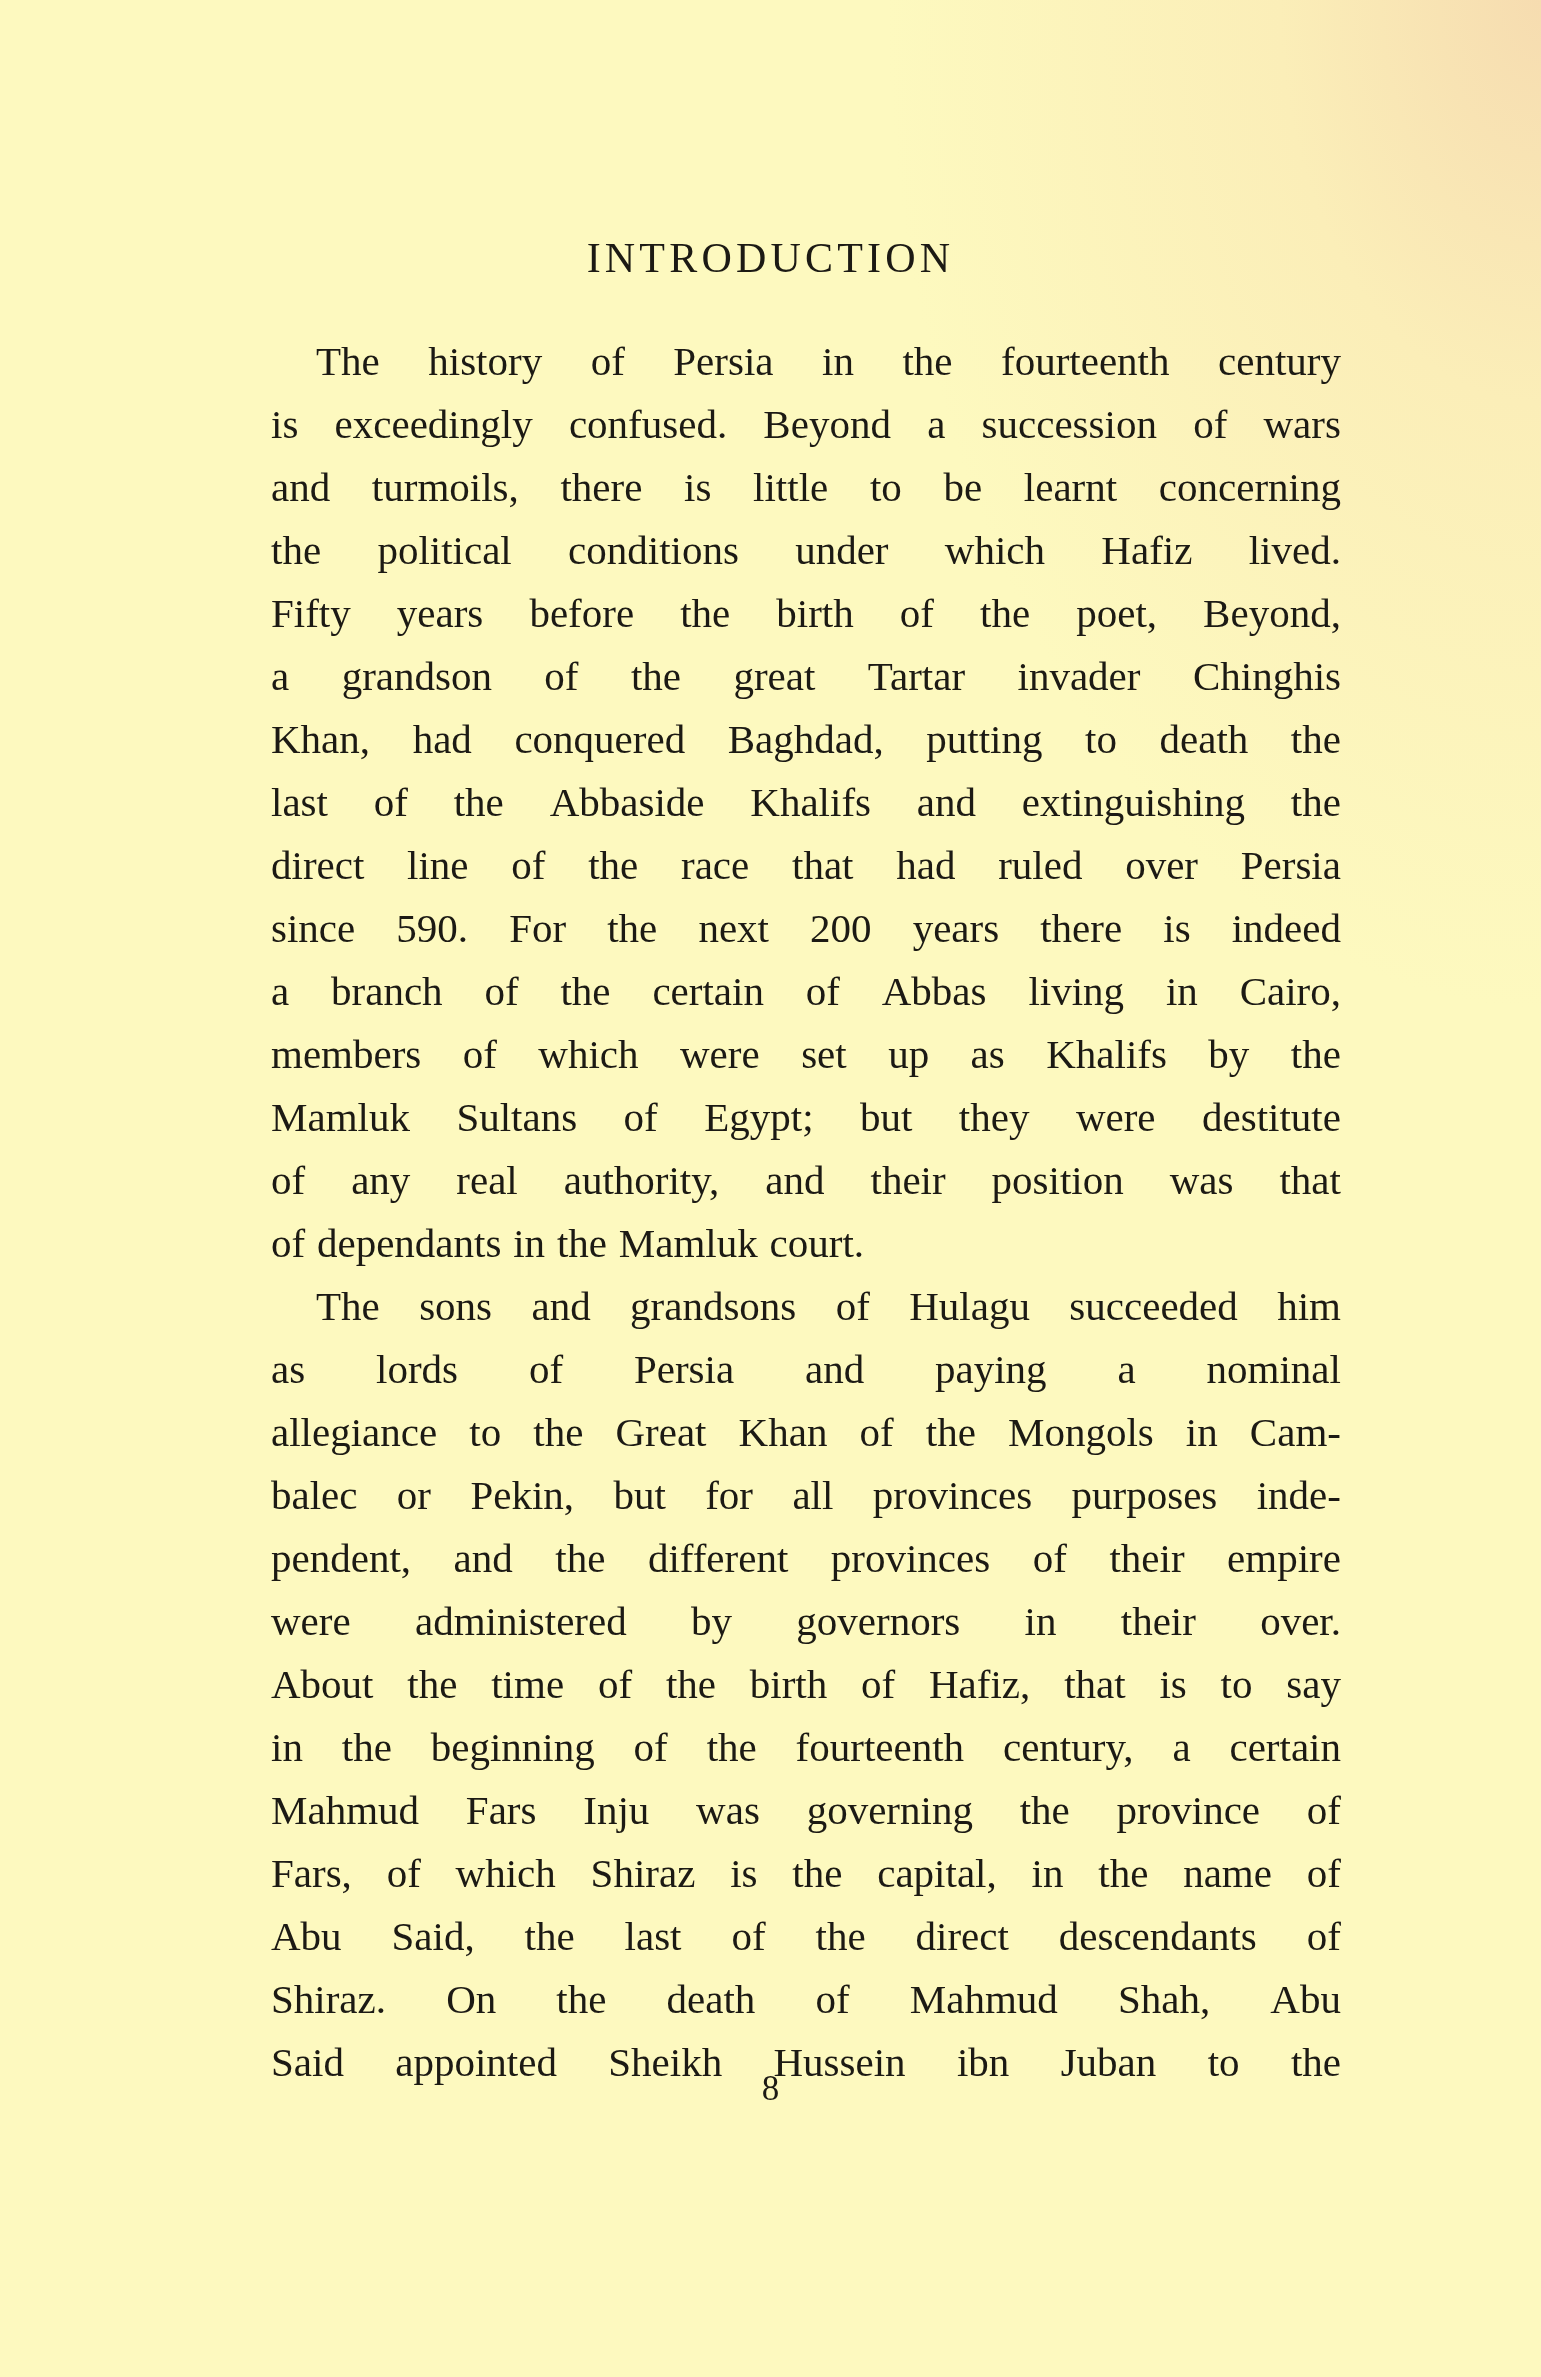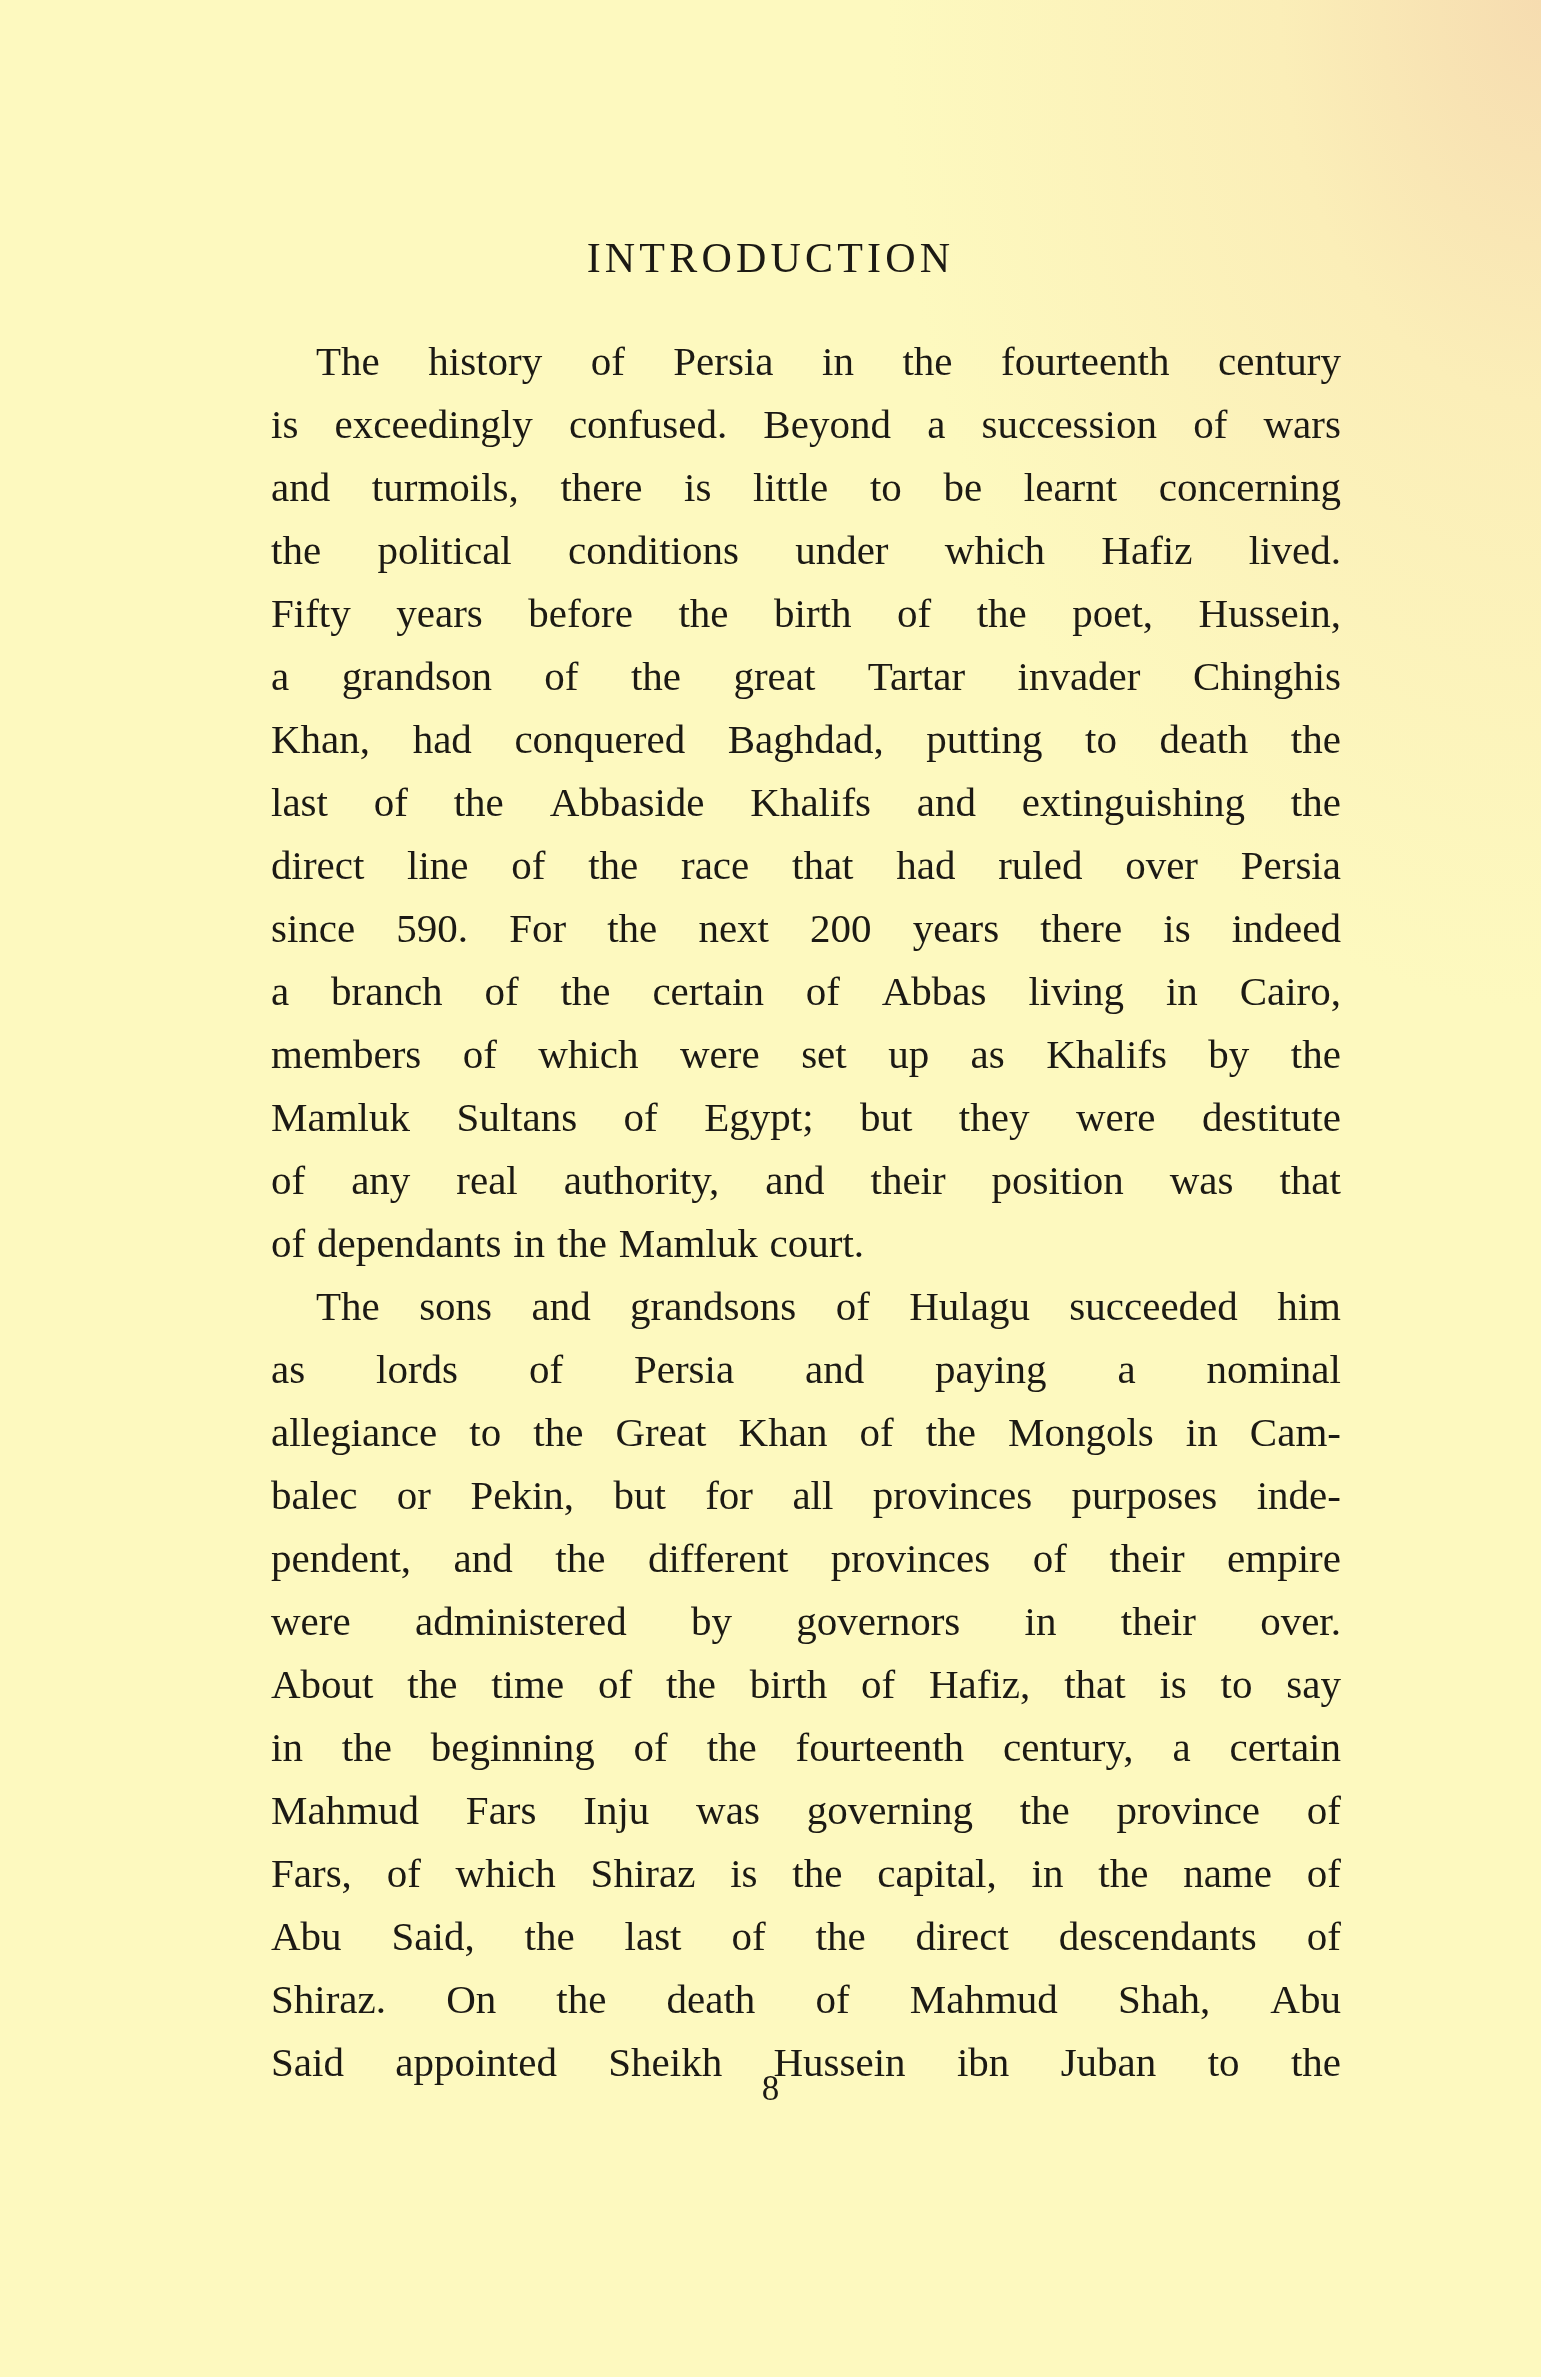--- a/index.html
+++ b/index.html
@@ -88,21 +88,21 @@
       <div class="line">
         <span class="words">
           <span>Fifty</span>
           <span>years</span>
           <span>before</span>
           <span>the</span>
           <span>birth</span>
           <span>of</span>
           <span>the</span>
           <span>poet,</span>
-          <span>Hussein,</span>
+          <span>Beyond,</span>
         </span>
       </div>
       <div class="line">
         <span class="words">
           <span>a</span>
           <span>grandson</span>
           <span>of</span>
           <span>the</span>
           <span>great</span>
           <span>Tartar</span>

